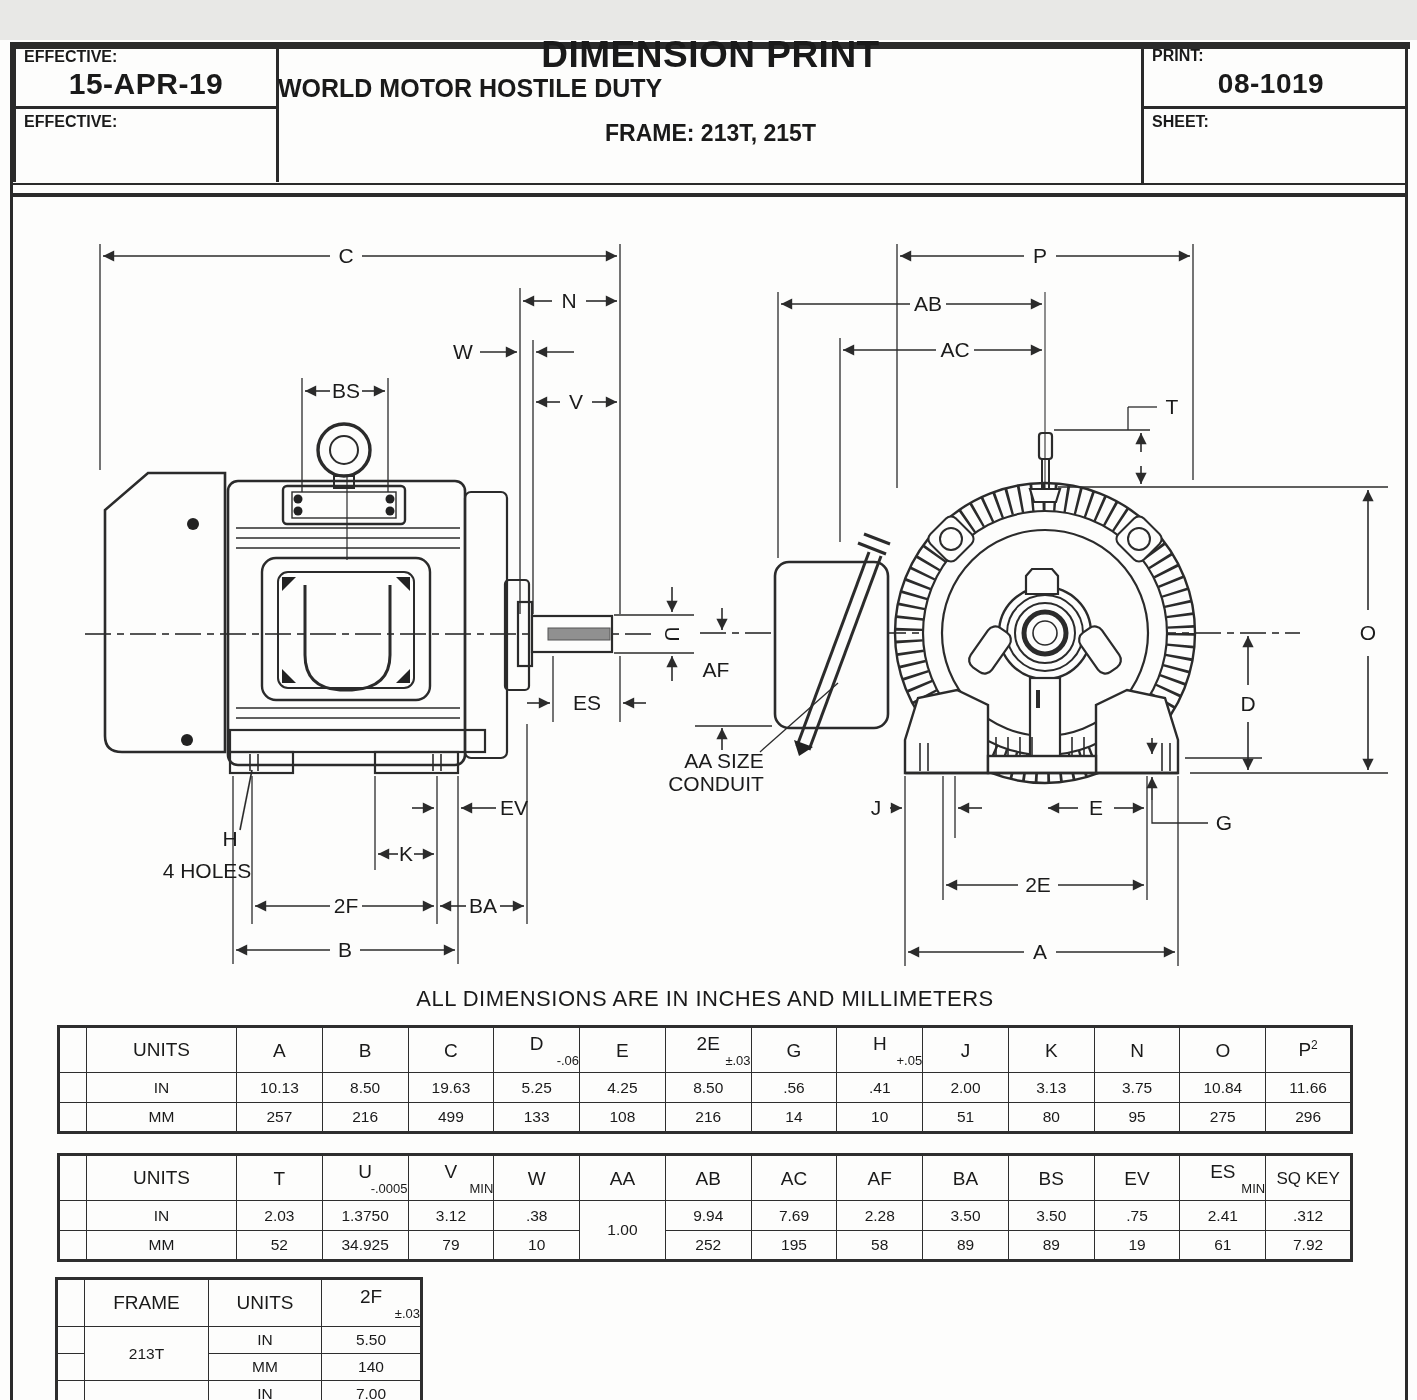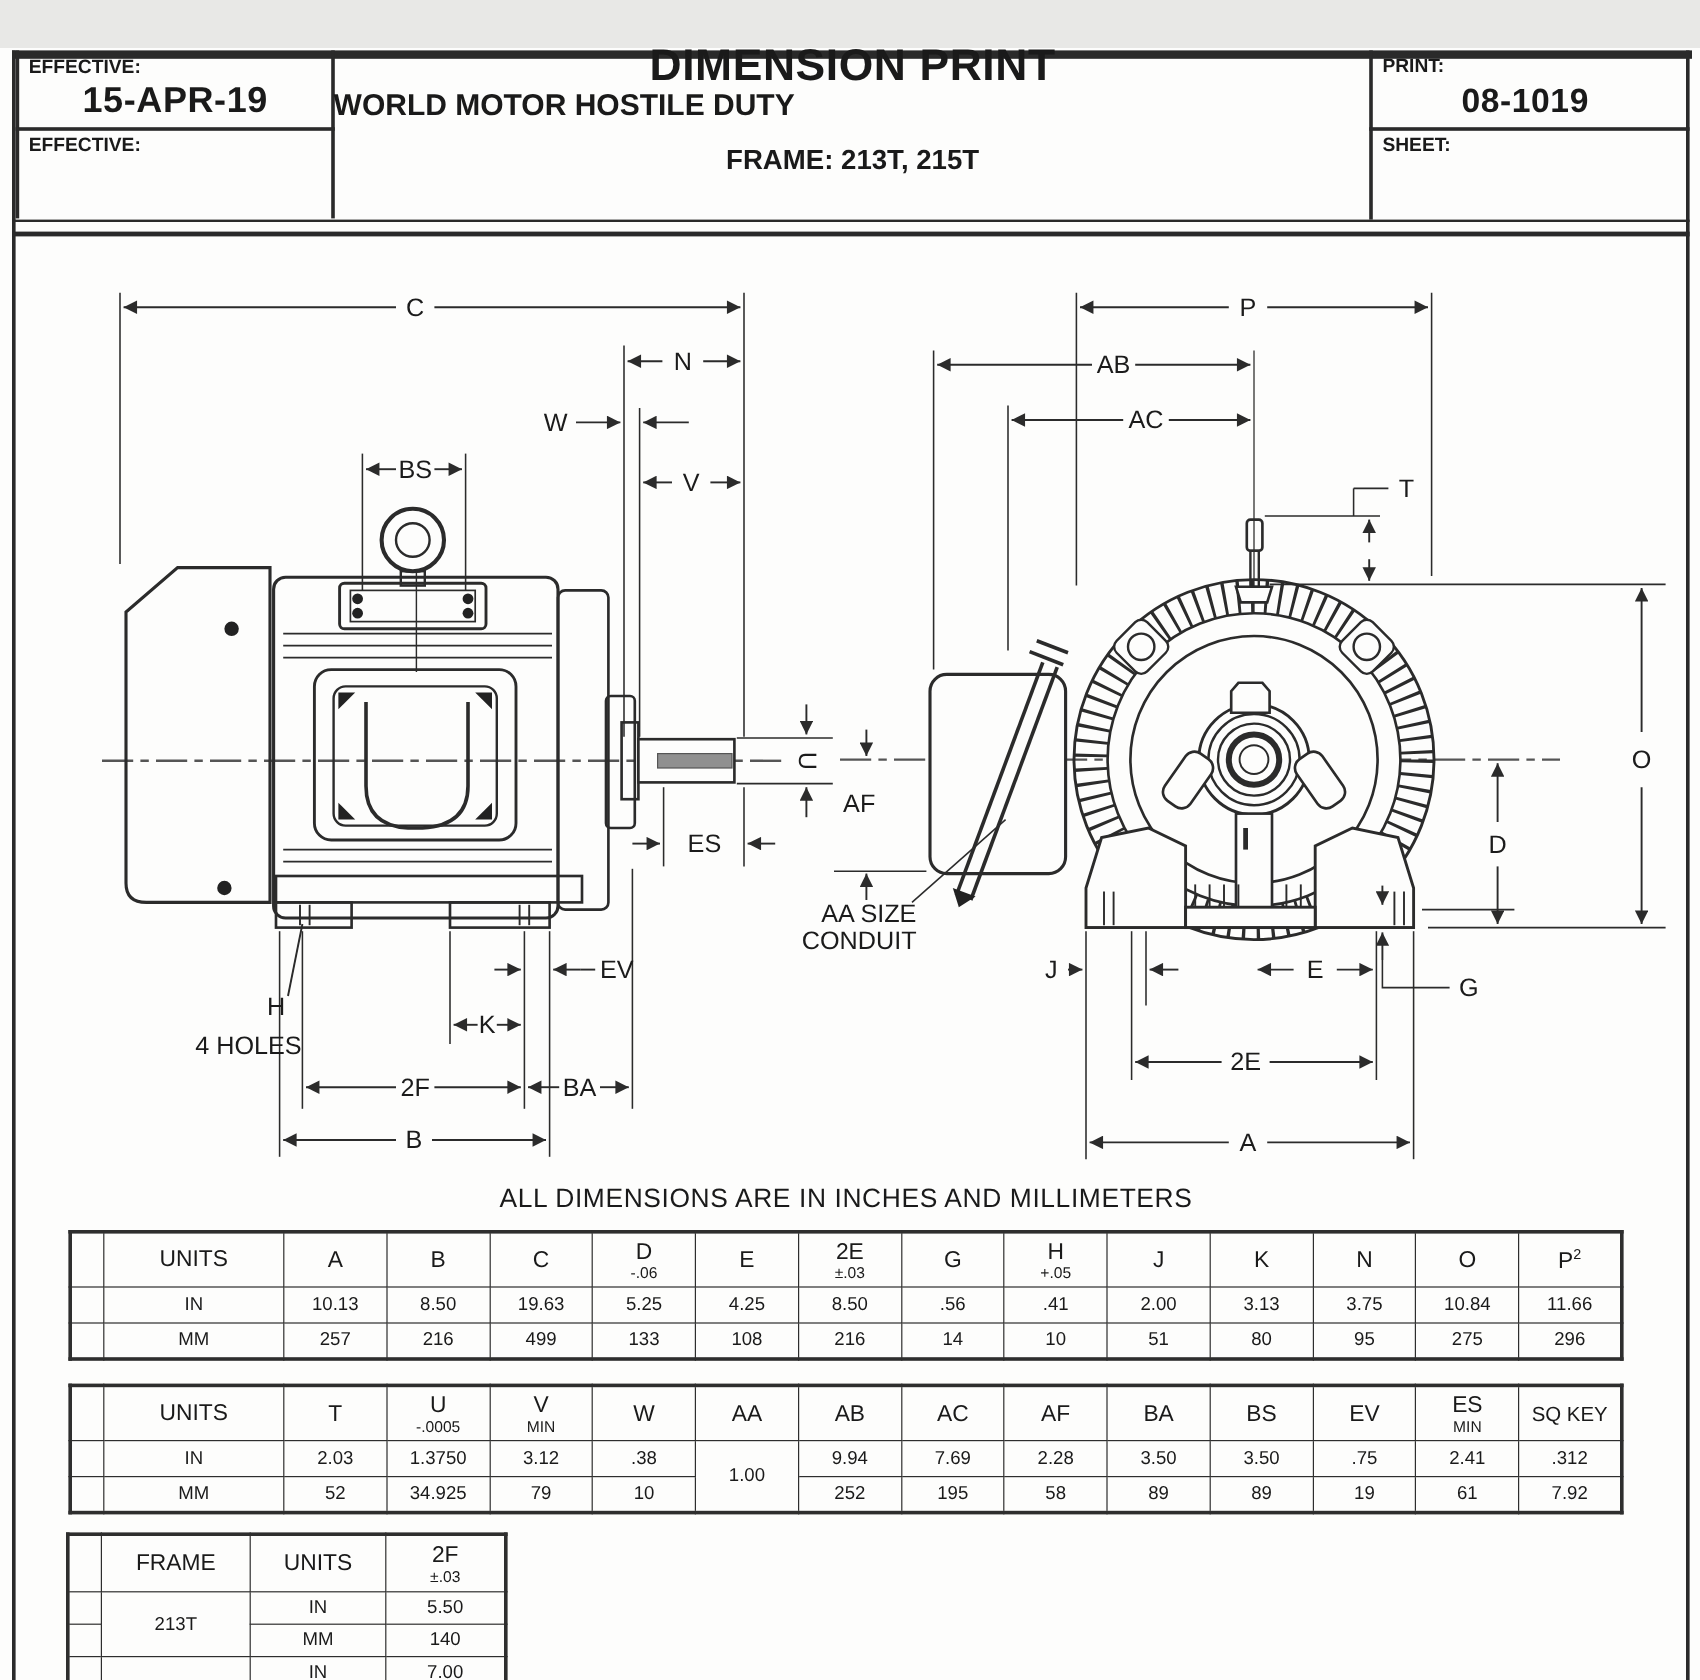--- a/index.html
+++ b/index.html
@@ -14,21 +14,21 @@
   .title2{font-size:25px;font-weight:700;text-align:left;}
   .title3{font-size:23px;font-weight:700;text-align:center;}
   .note{font-size:22px;text-align:center;letter-spacing:.5px;}
   
   table.dims{position:absolute;border-collapse:collapse;table-layout:fixed;}
   table.dims th,table.dims td{border:1.6px solid #2e2e2e;text-align:center;vertical-align:middle;
       padding:0;font-weight:400;color:#1a1a1a;}
   table.dims{border:3px solid #2e2e2e;}
   table.dims th{font-size:19px;font-weight:400;}
   table.dims td{font-size:15.5px;}
-  .tol{display:block;font-size:13px;line-height:1.05;margin-top:-1px;}
+  .tol{display:block;font-size:13px;line-height:1.05;margin-top:-1px;text-align:right;}
   .rowlab{font-size:14px;}
   sup{font-size:12px;}
   
   svg text{font-family:"Liberation Sans", sans-serif;font-size:21px;fill:#1b1b1b;}
   .ink{stroke:#2b2b2b;fill:none;}
 </style>
 </head>
 <body>
 
 <div id="page">

